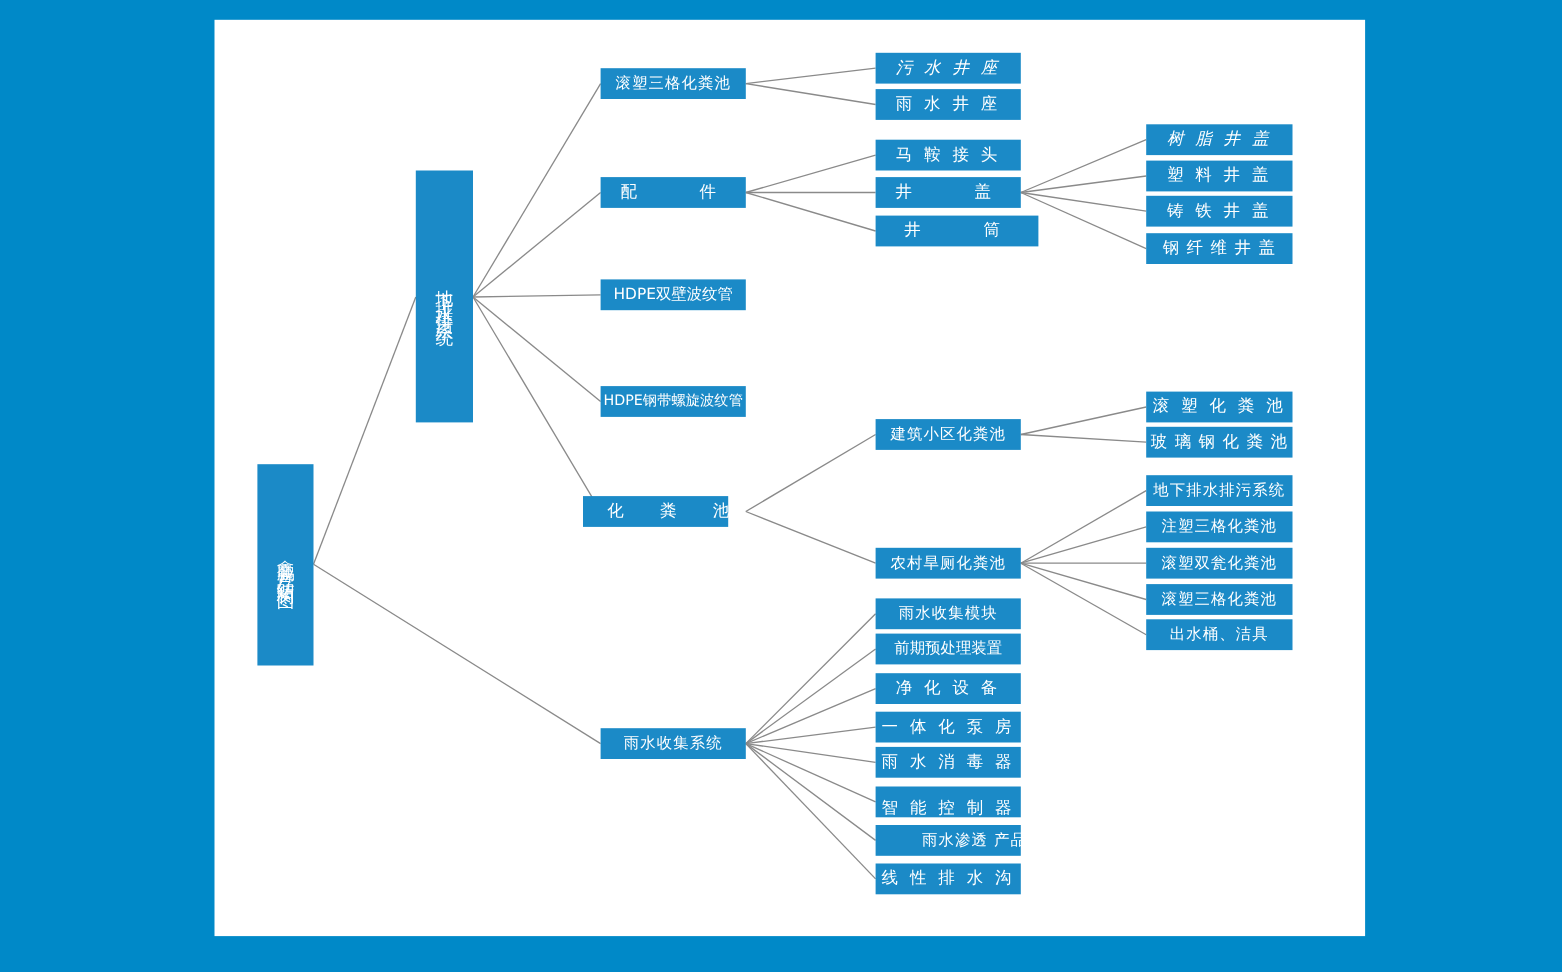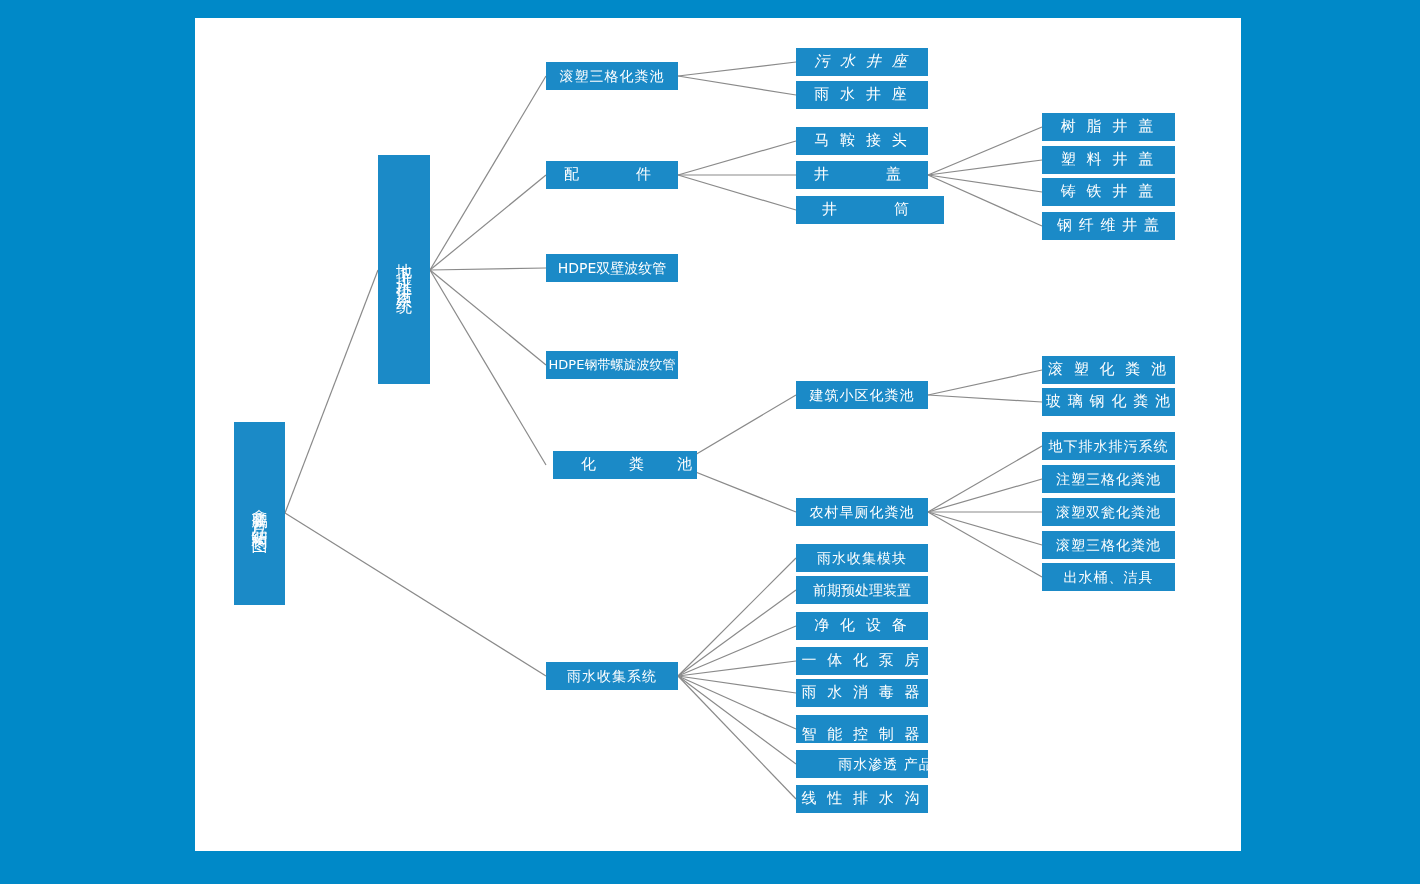--- a/index.html
+++ b/index.html
@@ -137,21 +137,21 @@
   </div>
 
   <div class="node tight" style="left:546px; top:254px; width:132px; height:28px;">
     <span>HDPE双壁波纹管</span>
   </div>
 
   <div class="node tighter" style="left:546px; top:351px; width:132px; height:28px;">
     <span>HDPE钢带螺旋波纹管</span>
   </div>
 
-  <div class="node sp2" style="left:553px; top:451px; width:144px; height:28px;padding-left:32px;">
+  <div class="node sp2" style="left:530px; top:451px; width:132px; height:28px;padding-left:32px;">
     <span>化　粪　池</span>
   </div>
 
   <div class="node sp1" style="left:796px; top:48px; width:132px; height:28px;font-style:italic;">
     <span>污 水 井 座</span>
   </div>
 
   <div class="node sp1" style="left:796px; top:81px; width:132px; height:28px;">
     <span>雨 水 井 座</span>
   </div>
@@ -161,21 +161,21 @@
   </div>
 
   <div class="node sp2" style="left:796px; top:161px; width:132px; height:28px;">
     <span>井　　盖</span>
   </div>
 
   <div class="node sp2" style="left:796px; top:196px; width:148px; height:28px;justify-content:center;">
     <span>井　　筒</span>
   </div>
 
-  <div class="node sp1" style="left:1042px; top:113px; width:133px; height:28px;">
+  <div class="node sp1" style="left:1042px; top:113px; width:133px; height:28px;font-style:italic;">
     <span>树 脂 井 盖</span>
   </div>
 
   <div class="node sp1" style="left:1042px; top:146px; width:133px; height:28px;">
     <span>塑 料 井 盖</span>
   </div>
 
   <div class="node sp1" style="left:1042px; top:178px; width:133px; height:28px;">
     <span>铸 铁 井 盖</span>
   </div>

